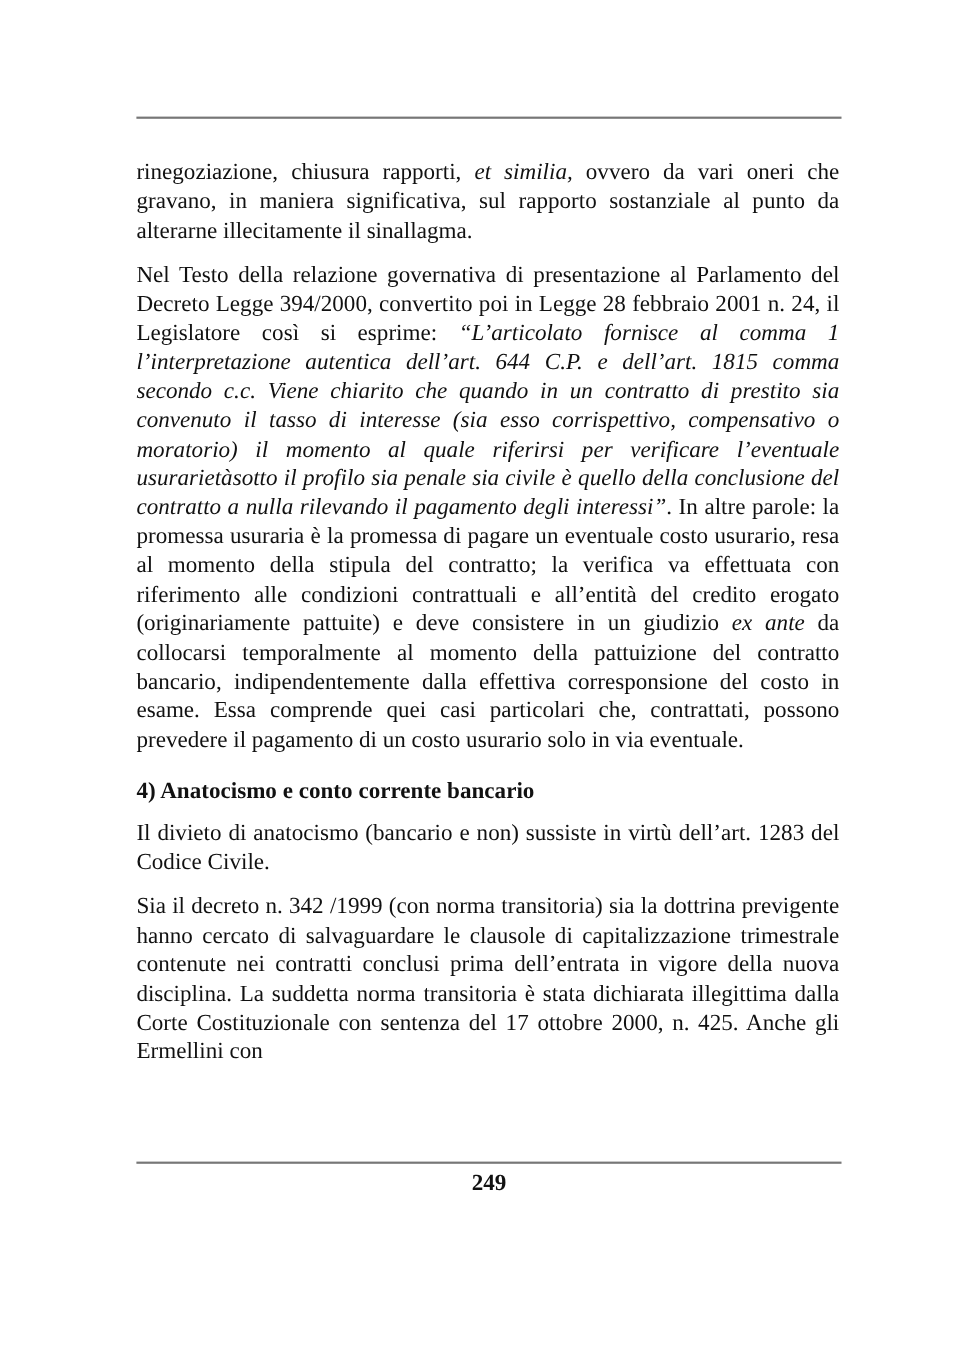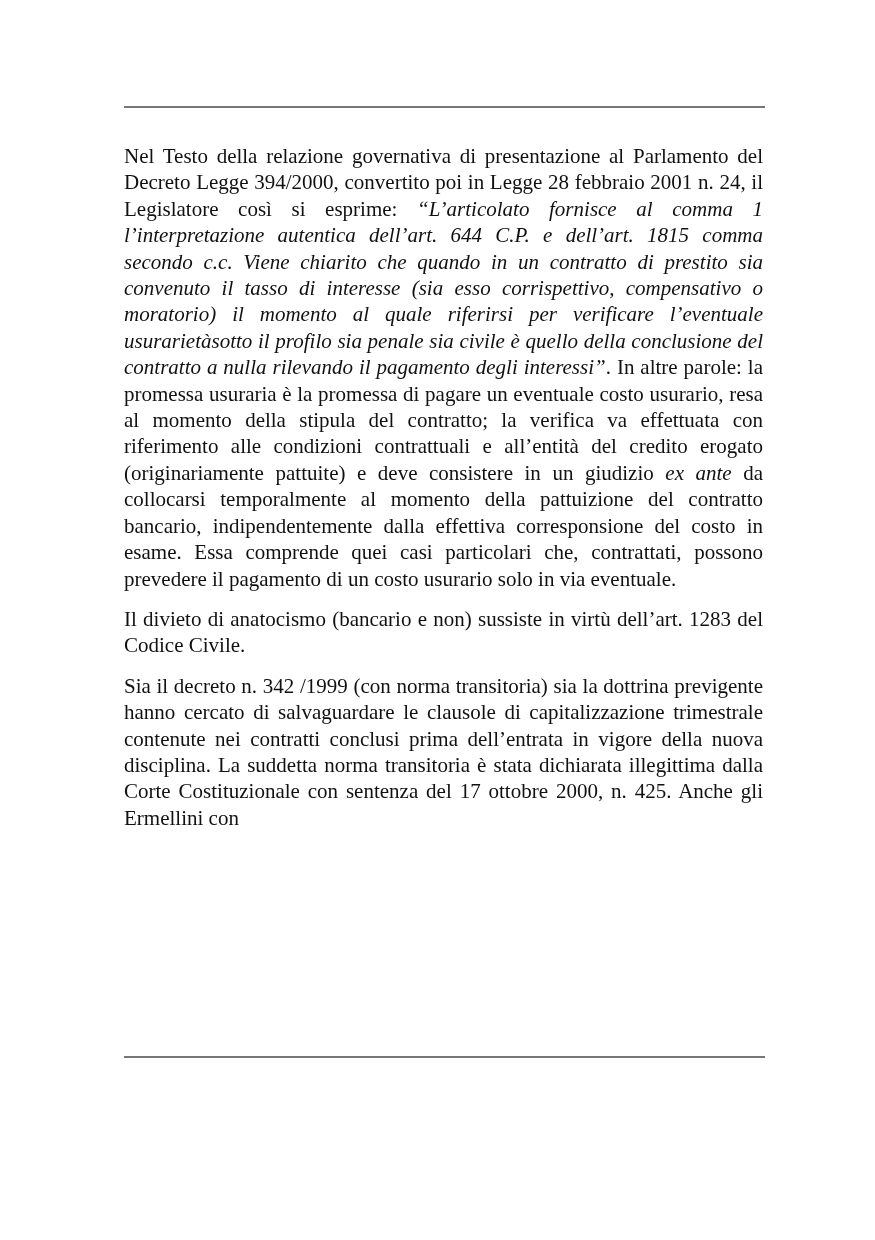--- a/index.html
+++ b/index.html
@@ -16,24 +16,29 @@
   .page-number { position: absolute; left: 124px; width: 641px; top: 1063px; text-align: center; font-weight: bold; font-size: 21px; }
 </style>
 </head>
 <body>
 
 <div class="page">
   <div class="rule top"></div>
 
   <div class="body">
     <p>
+      <span>rinegoziazione, chiusura rapporti, </span><i>et similia,</i><span> ovvero da vari oneri che gravano, in maniera significativa, sul rapporto sostanziale al punto da alterarne illecitamente il sinallagma.</span>
+    </p>
+    <p>
       <span>Nel Testo della relazione governativa di presentazione al Parlamento del Decreto Legge 394/2000, convertito poi in Legge 28 febbraio 2001 n. 24, il Legislatore così si esprime: </span><i>“L’articolato fornisce al comma 1 l’interpretazione autentica dell’art. 644 C.P. e dell’art. 1815 comma secondo c.c. Viene chiarito che quando in un contratto di prestito sia convenuto il tasso di interesse (sia esso corrispettivo, compensativo o moratorio) il momento al quale riferirsi per verificare l’eventuale usurarietàsotto il profilo sia penale sia civile è quello della conclusione del contratto a nulla rilevando il pagamento degli interessi”</i><span>. In altre parole: la promessa usuraria è la promessa di pagare un eventuale costo usurario, resa al momento della stipula del contratto; la verifica va effettuata con riferimento alle condizioni contrattuali e all’entità del credito erogato (originariamente pattuite) e deve consistere in un giudizio </span><i>ex ante</i><span> da collocarsi temporalmente al momento della pattuizione del contratto bancario, indipendentemente dalla effettiva corresponsione del costo in esame. Essa comprende quei casi particolari che, contrattati, possono prevedere il pagamento di un costo usurario solo in via eventuale.</span>
     </p>
+    <h2>4) Anatocismo e conto corrente bancario</h2>
     <p>
       <span>Il divieto di anatocismo (bancario e non) sussiste in virtù dell’art. 1283 del Codice Civile.</span>
     </p>
     <p>
       <span>Sia il decreto n. 342 /1999 (con norma transitoria) sia la dottrina previgente hanno cercato di salvaguardare le clausole di capitalizzazione trimestrale contenute nei contratti conclusi prima dell’entrata in vigore della nuova disciplina. La suddetta norma transitoria è stata dichiarata illegittima dalla Corte Costituzionale con sentenza del 17 ottobre 2000, n. 425. Anche gli Ermellini con</span>
     </p>
   </div>
 
   <div class="rule bottom"></div>
+  <div class="page-number">249</div>
 </div>
 
 </body></html>

